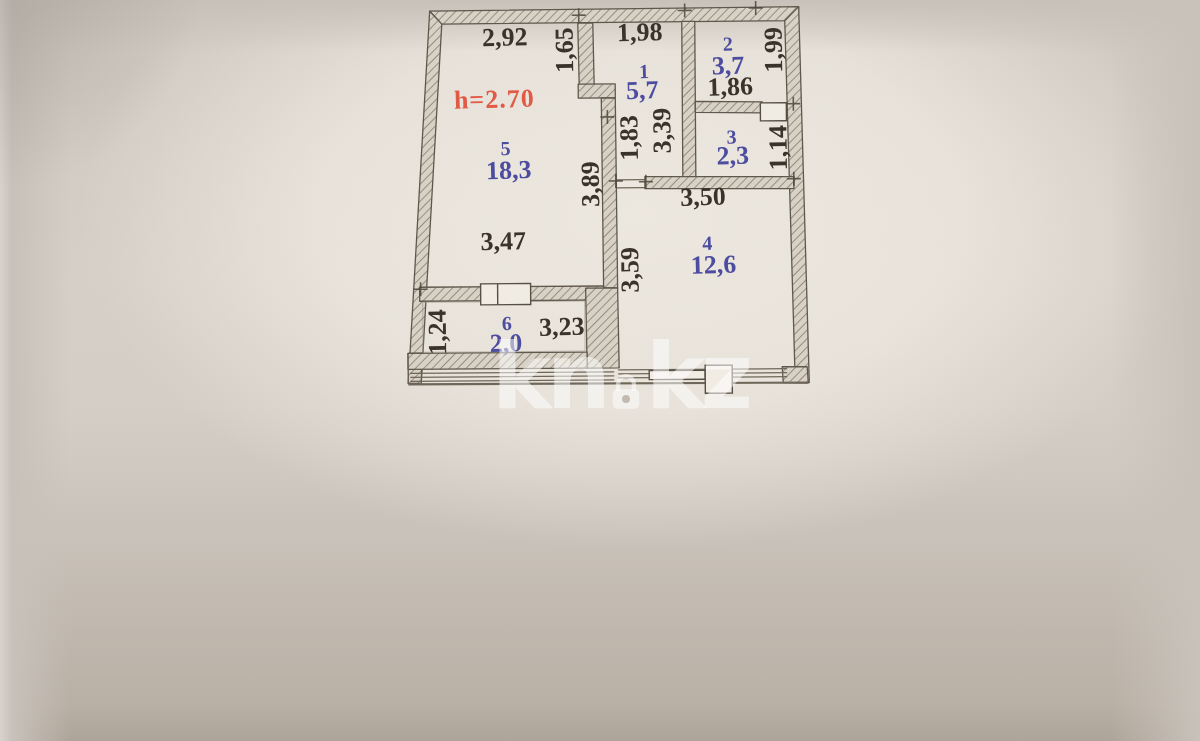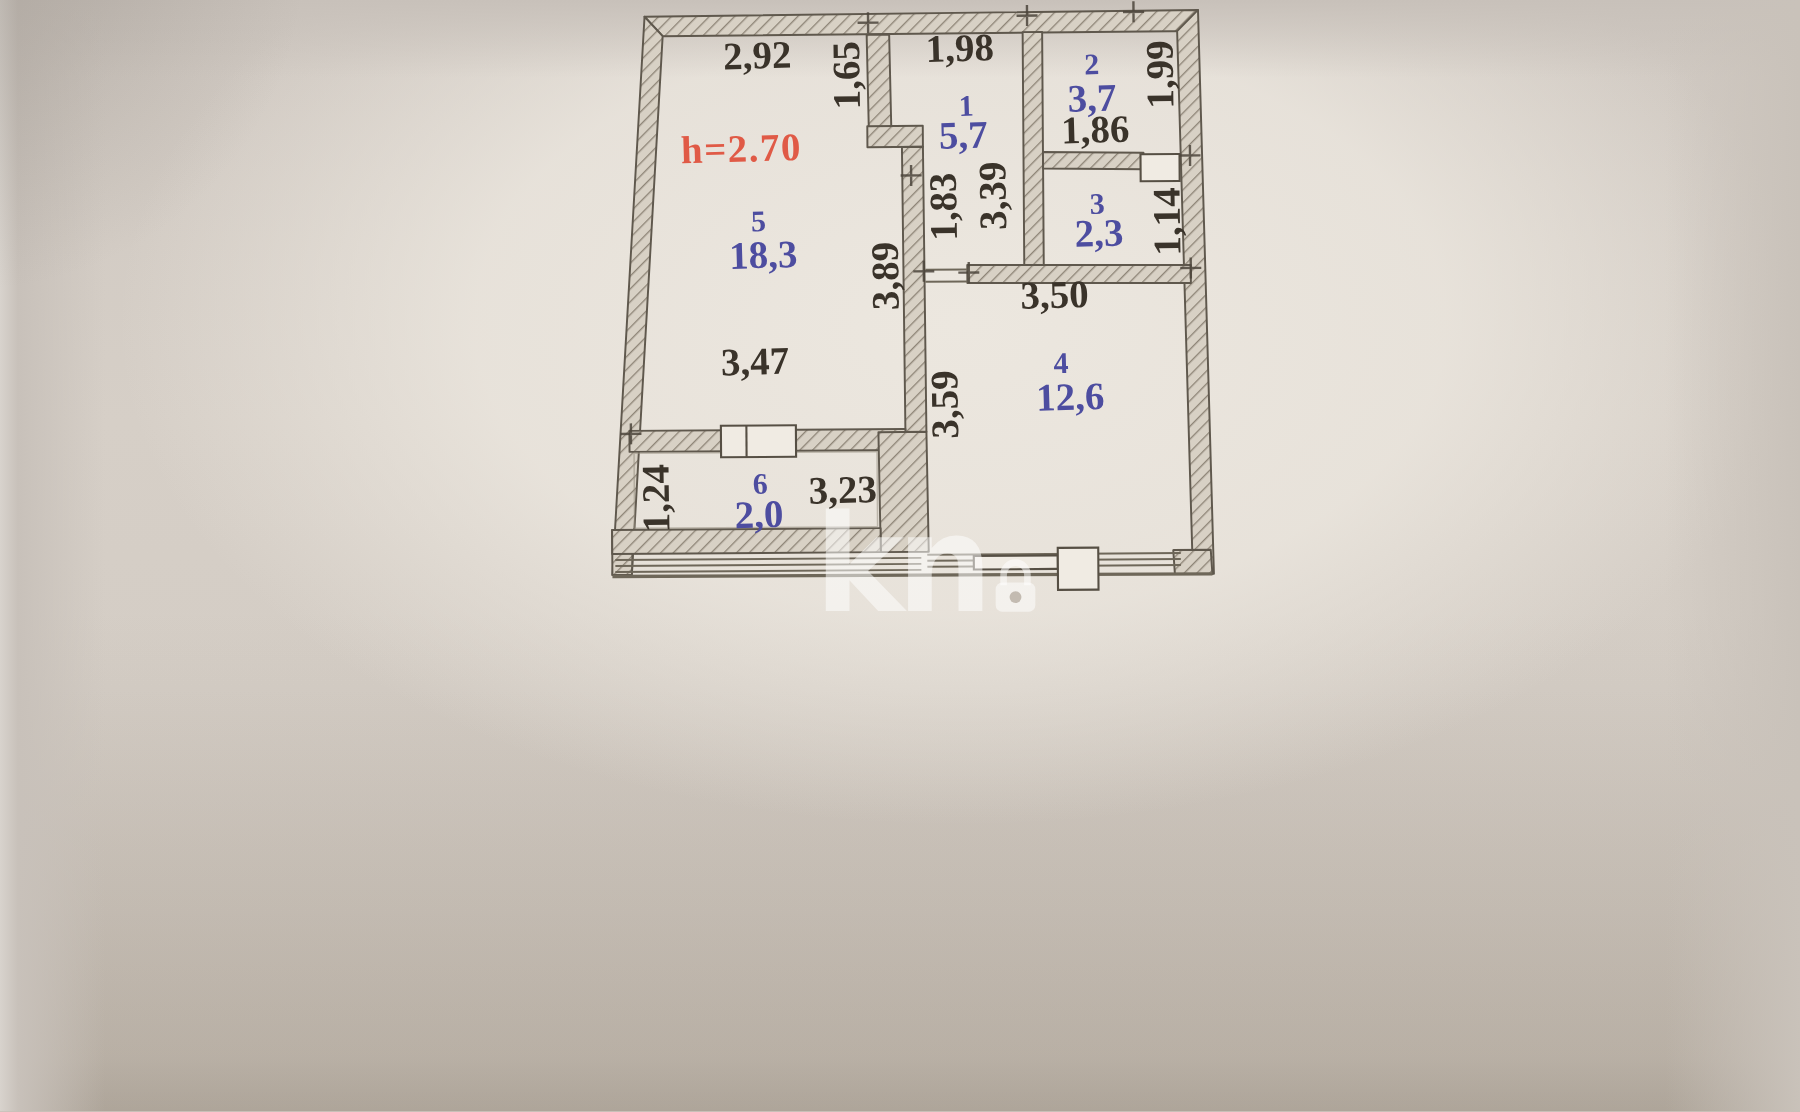--- a/index.html
+++ b/index.html
@@ -144,13 +144,14 @@
   <div class="lbl rarea" style="left:505px;top:343px">2,0</div>
 </div>
 
 <div class="watermark">
   <span>kn</span>
   <svg class="lock" width="30" height="38" viewBox="0 0 34 40">
     <path d="M8,19 V11 a9,9 0 0 1 18,0 V19" fill="none" stroke="rgba(255,255,255,0.52)" stroke-width="5"></path>
     <rect x="2" y="17" width="30" height="22" rx="5" fill="rgba(255,255,255,0.52)"></rect>
     <circle cx="17" cy="28" r="4.5" fill="#c3bbb1"></circle>
   </svg>
+  <span>kz</span>
 </div>
 
 </body></html>

